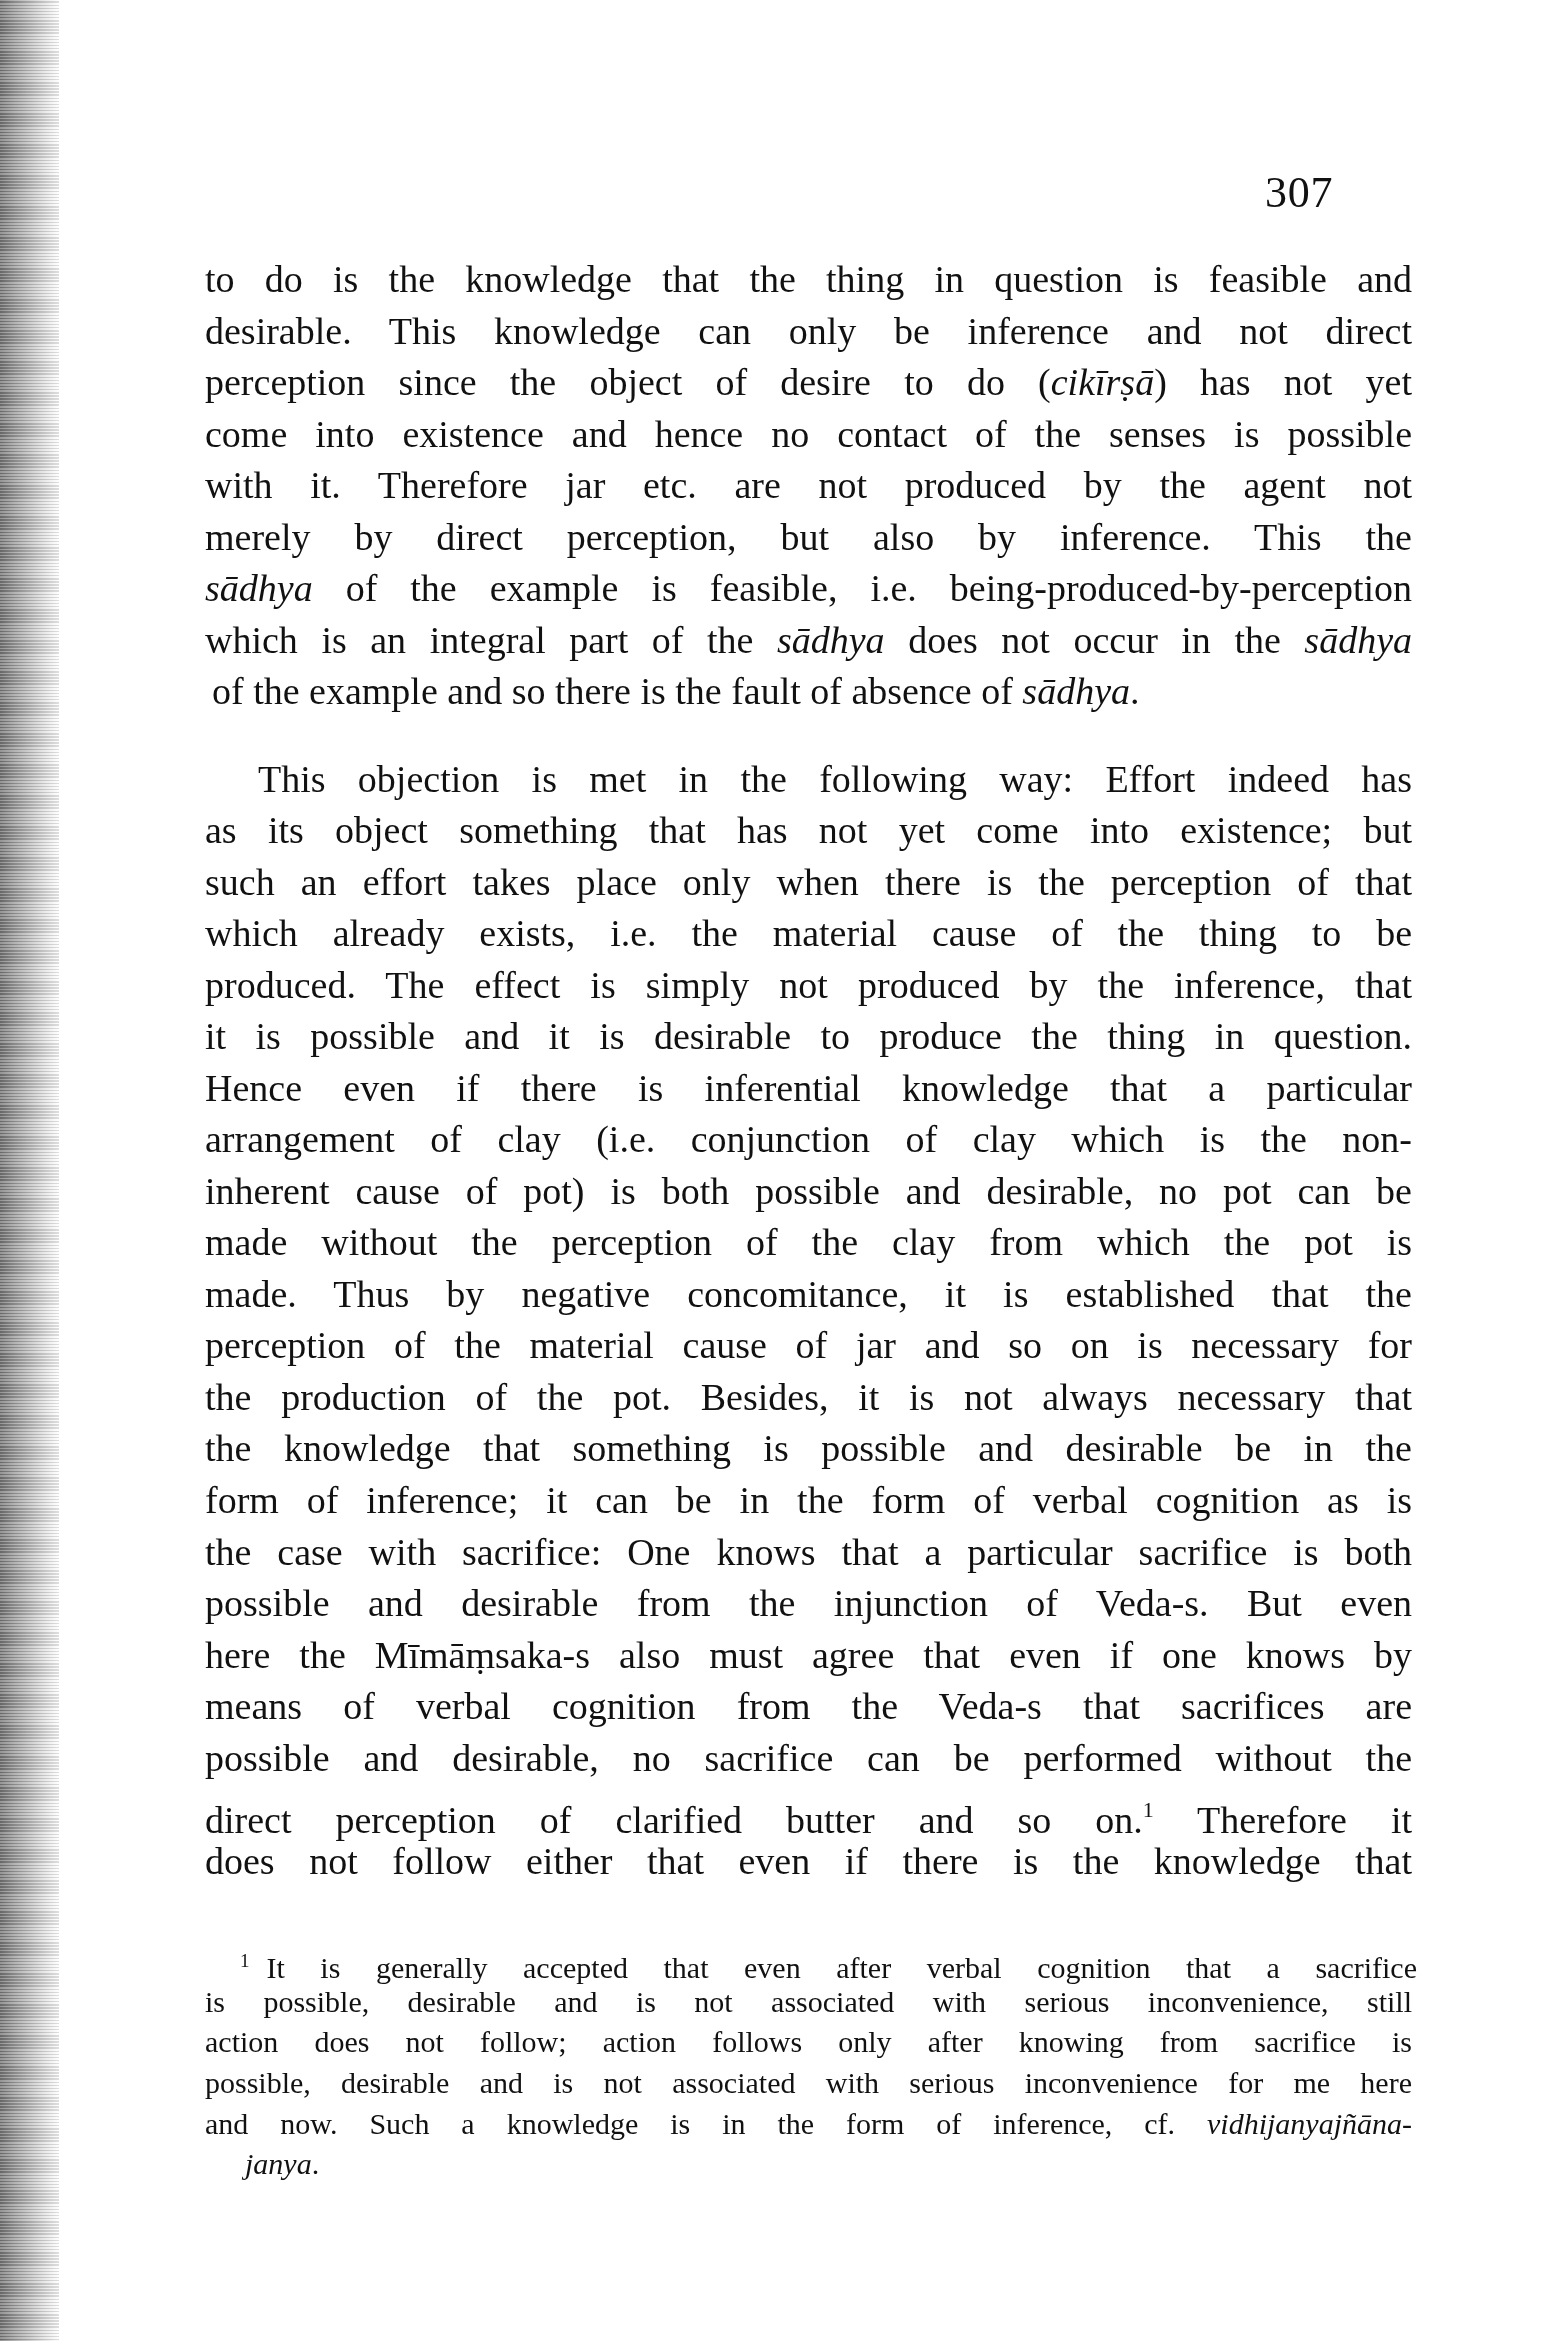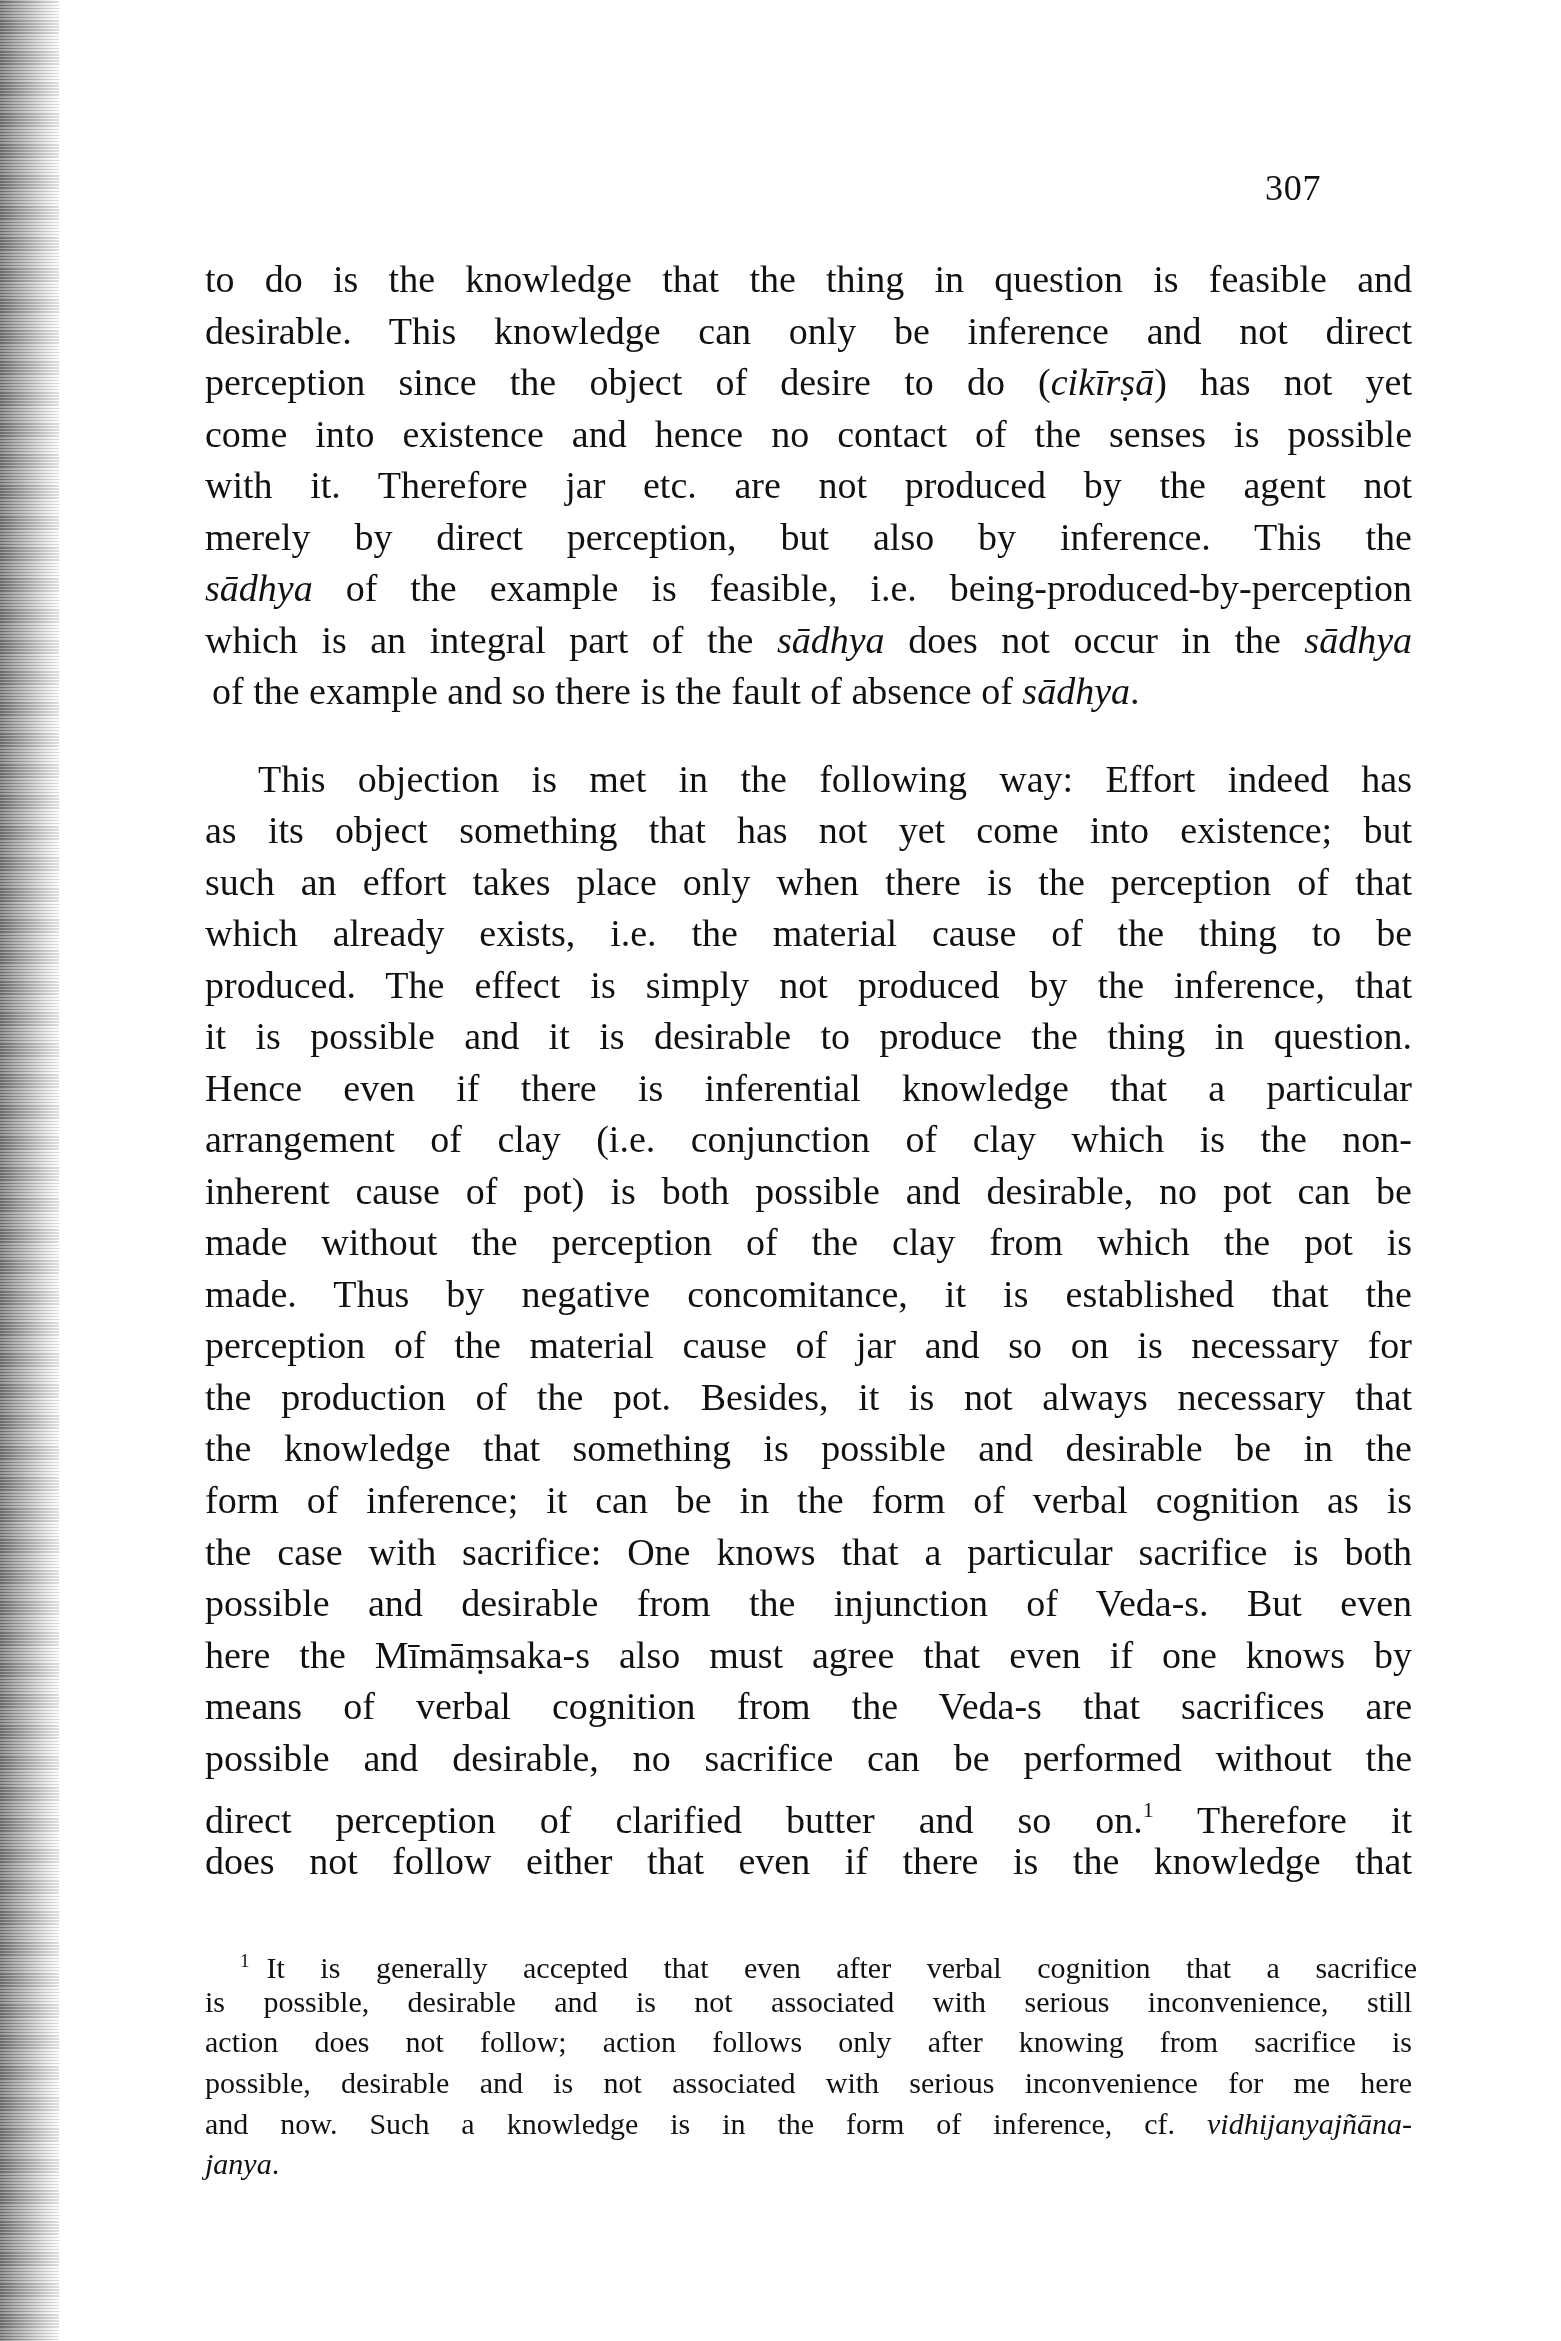--- a/index.html
+++ b/index.html
@@ -15,32 +15,32 @@
     }
     .gutter::after {
       content: ""; position: absolute; inset: 0;
       background: repeating-linear-gradient(0deg, rgba(255,255,255,0.25) 0 1.6px, rgba(0,0,0,0.15) 1.6px 3.1px);
     }
     .header {
       position: absolute; top: 167px; left: 383px; width: 1046px; height: 47px;
       font-size: 34px; letter-spacing: 0.8px;
     }
     .header .title { position: absolute; left: 0; top: 0; }
-    .header .page-num { position: absolute; left: 882px; top: 0; font-size: 36px; }
+    .header .page-num { position: absolute; left: 882px; top: 0; font-size: 44px; }
     .line {
       position: absolute; left: 205px; width: 1207px; white-space: nowrap;
       font-size: 38px; line-height: 47px; text-align: justify; text-align-last: justify;
     }
     .line.last { text-align-last: left; margin-left: 7px; }
     .line.indent { left: 258px; width: 1154px; }
     .fn {
       position: absolute; left: 205px; width: 1207px; white-space: nowrap;
       font-size: 30px; line-height: 37px; text-align: justify; text-align-last: justify;
     }
-    .fn.last { text-align-last: left; }
+    .fn.last { text-align-last: left; margin-left: 40px; }
     .fn.indent { left: 218px; width: 1177px; margin-left: 22px; }
     .fn-mark { font-size: 19px; vertical-align: 11px; margin-right: 17px; }
     .sup { font-size: 22px; vertical-align: 15.6px; }
     i { }
   </style>
 </head>
 <body>
 
 <div class="gutter"></div>
 

